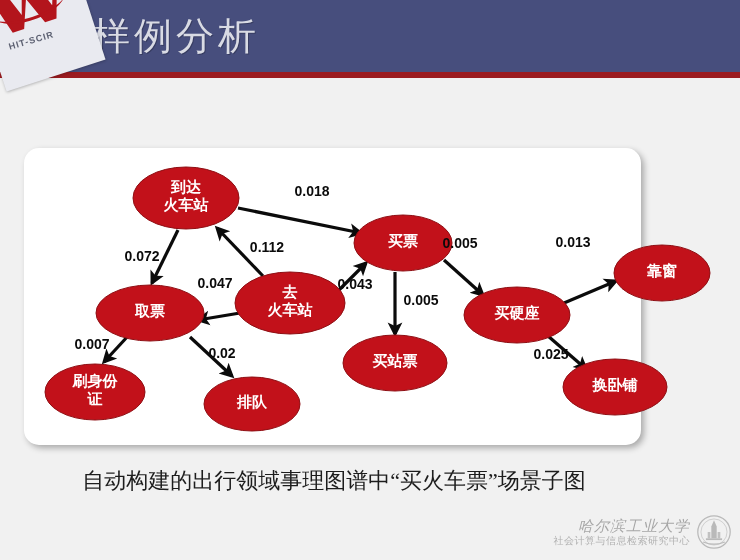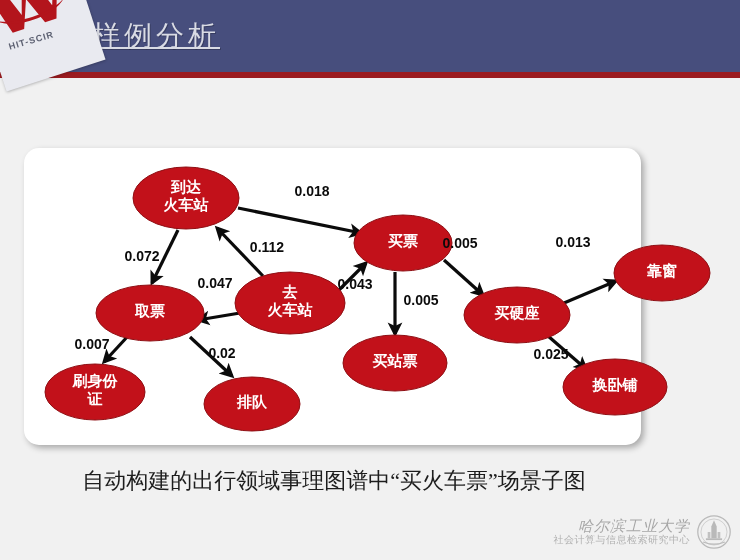--- a/index.html
+++ b/index.html
@@ -28,28 +28,27 @@
     position: absolute;
     left: 0; top: 72px;
     width: 740px;
     height: 6px;
     background: #9b1b20;
   }
   #header-title {
     position: absolute;
     left: 92px;
     top: 8px;
-    font-size: 28px;
+    font-size: 38px;
     line-height: 56px;
     color: #d9dbe4;
     font-family: "Liberation Serif", "DejaVu Serif", serif;
     letter-spacing: 4px;
     text-shadow: 1px 1px 0 rgba(0,0,0,.22);
     white-space: nowrap;
-    text-decoration: underline;
   }
 
   
   #brand-logo {
     position: absolute;
     left: -12px;
     top: -26px;
     width: 104px;
     height: 104px;
     transform: rotate(-18deg);
@@ -151,21 +150,21 @@
   #footer-univ-name {
     font-size: 15px;
     color: #6a6a6a;
     font-family: "Liberation Serif", "DejaVu Serif", serif;
     font-style: italic;
     letter-spacing: 1px;
   }
   #footer-lab-name {
     font-size: 10px;
     color: #7b7b7b;
-    font-family: Liberation Mono, monospace;
+    font-family: Liberation Sans, sans-serif;
     letter-spacing: .5px;
   }
   #footer-emblem {
     width: 36px;
     height: 36px;
   }
 </style>
 </head>
 <body>
 

